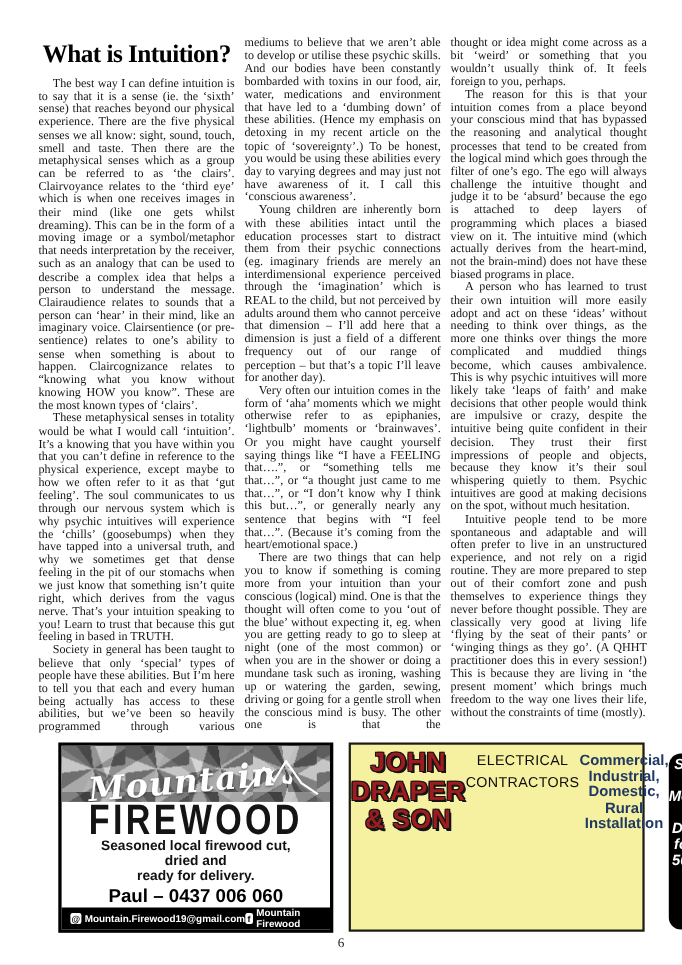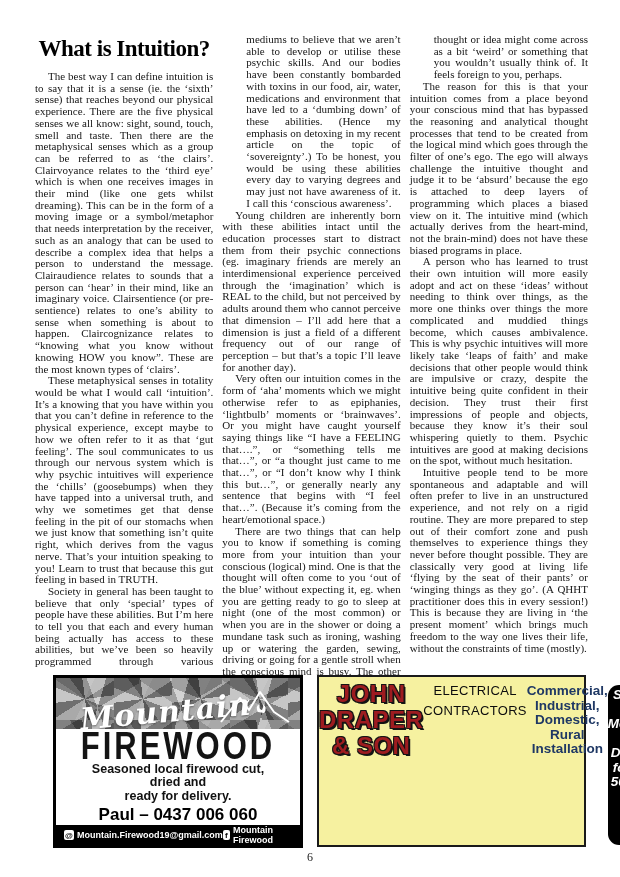--- a/index.html
+++ b/index.html
@@ -15,21 +15,21 @@
   .col { width:179px; }
   .article-title {
     font-family:"Liberation Serif", serif; font-weight:bold;
     font-size:23px; text-align:center; letter-spacing:-0.5px;
     margin:2px 0 9px 0; color:#000;
   }
   .para {
     font-size:11px; line-height:11.7px; text-align:justify;
     text-indent:13px; color:#151515;
   }
-  .para.cont { text-indent:0;margin-left:24px; }
+  .para.cont { text-indent:0; }
   .para.runon { text-align-last:justify; }
   
   .ads-row { position:absolute; left:53px; top:675px; display:flex; gap:14px; }
   
   .fw-ad { width:250px; height:173px; border:3px solid #000; background:#fff;
            display:flex; flex-direction:column; font-family:"Liberation Sans", sans-serif; }
   .fw-photo {
     height:64px; position:relative; overflow:hidden;
     background:
       repeating-conic-gradient(from 25deg, #a9a9a9 0% 9%, #6f6f6f 9% 16%, #c6c6c6 16% 24%, #818181 24% 33%, #595959 33% 41%, #b3b3b3 41% 50%);

